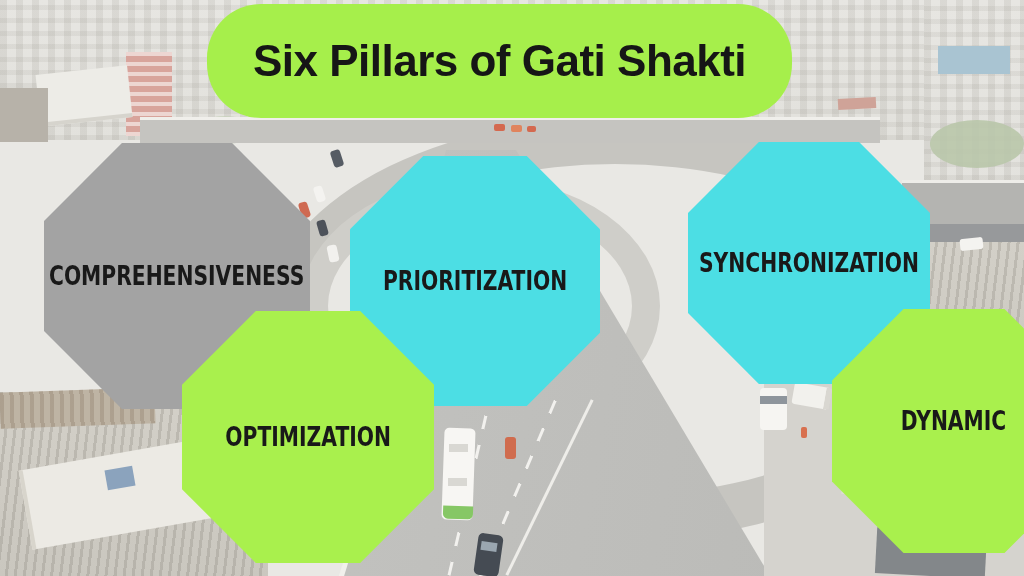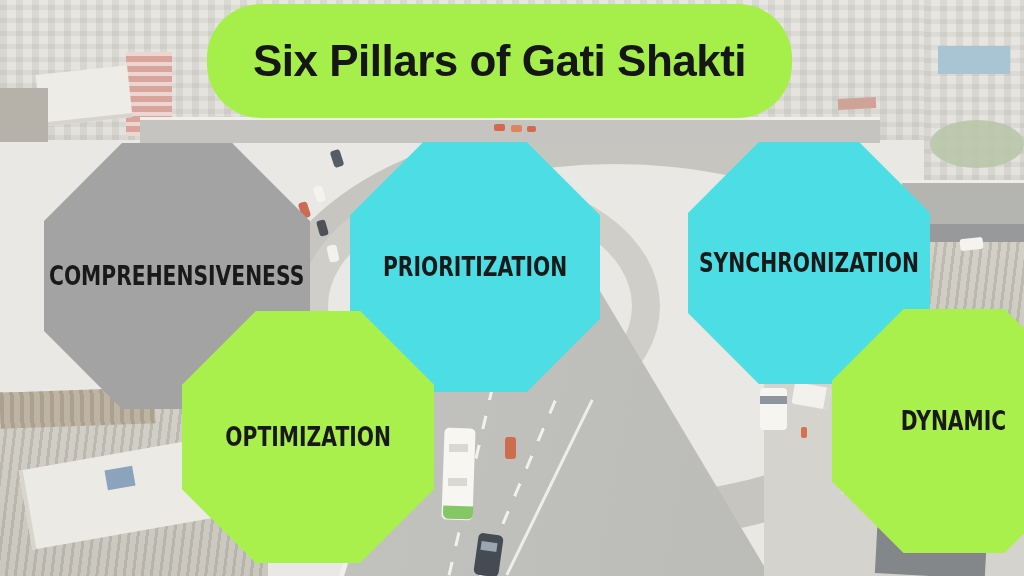--- a/index.html
+++ b/index.html
@@ -125,21 +125,21 @@
   </div>
 
   <div class="title-pill" style="background: rgb(166, 239, 75);">
     <span>Six Pillars of Gati Shakti</span>
   </div>
 
   <div class="oct" style="left: 0px; top: 143px; width: 266px; height: 266px; background: #a3a3a3; margin-left: 44px;">
     <span style="color: rgb(25, 25, 25);">COMPREHENSIVENESS</span>
   </div>
 
-  <div class="oct" style="left: 350px; top: 142px; width: 250px; height: 250px; background: rgb(76, 222, 228);">
+  <div class="oct" style="left: 350px; top: 156px; width: 250px; height: 250px; background: rgb(76, 222, 228);">
     <span style="color: rgb(25, 25, 25);">PRIORITIZATION</span>
   </div>
 
   <div class="oct" style="left: 688px; top: 142px; width: 242px; height: 242px; background: rgb(76, 222, 228);">
     <span style="color: rgb(25, 25, 25);">SYNCHRONIZATION</span>
   </div>
 
   <div class="oct" style="left: 182px; top: 311px; width: 252px; height: 252px; background: rgb(169, 240, 77);">
     <span style="color: rgb(25, 25, 25);">OPTIMIZATION</span>
   </div>

